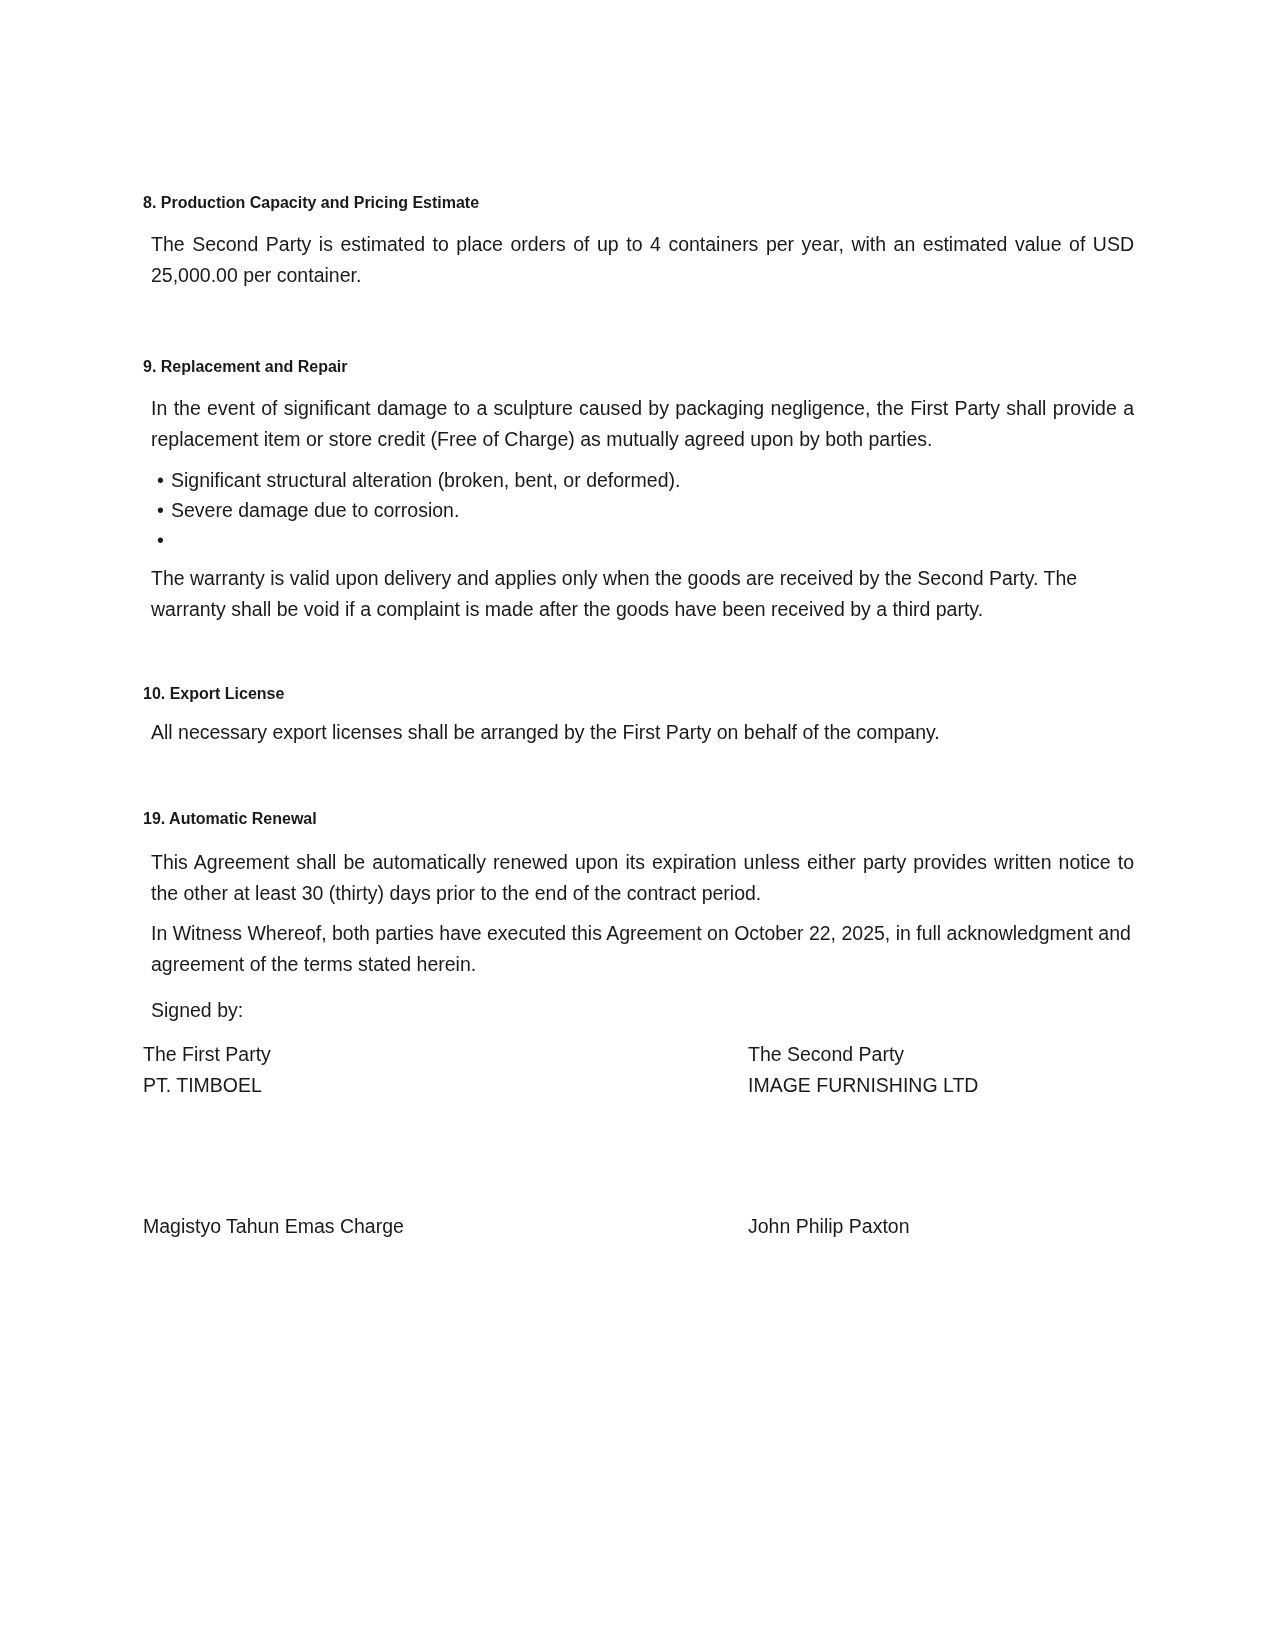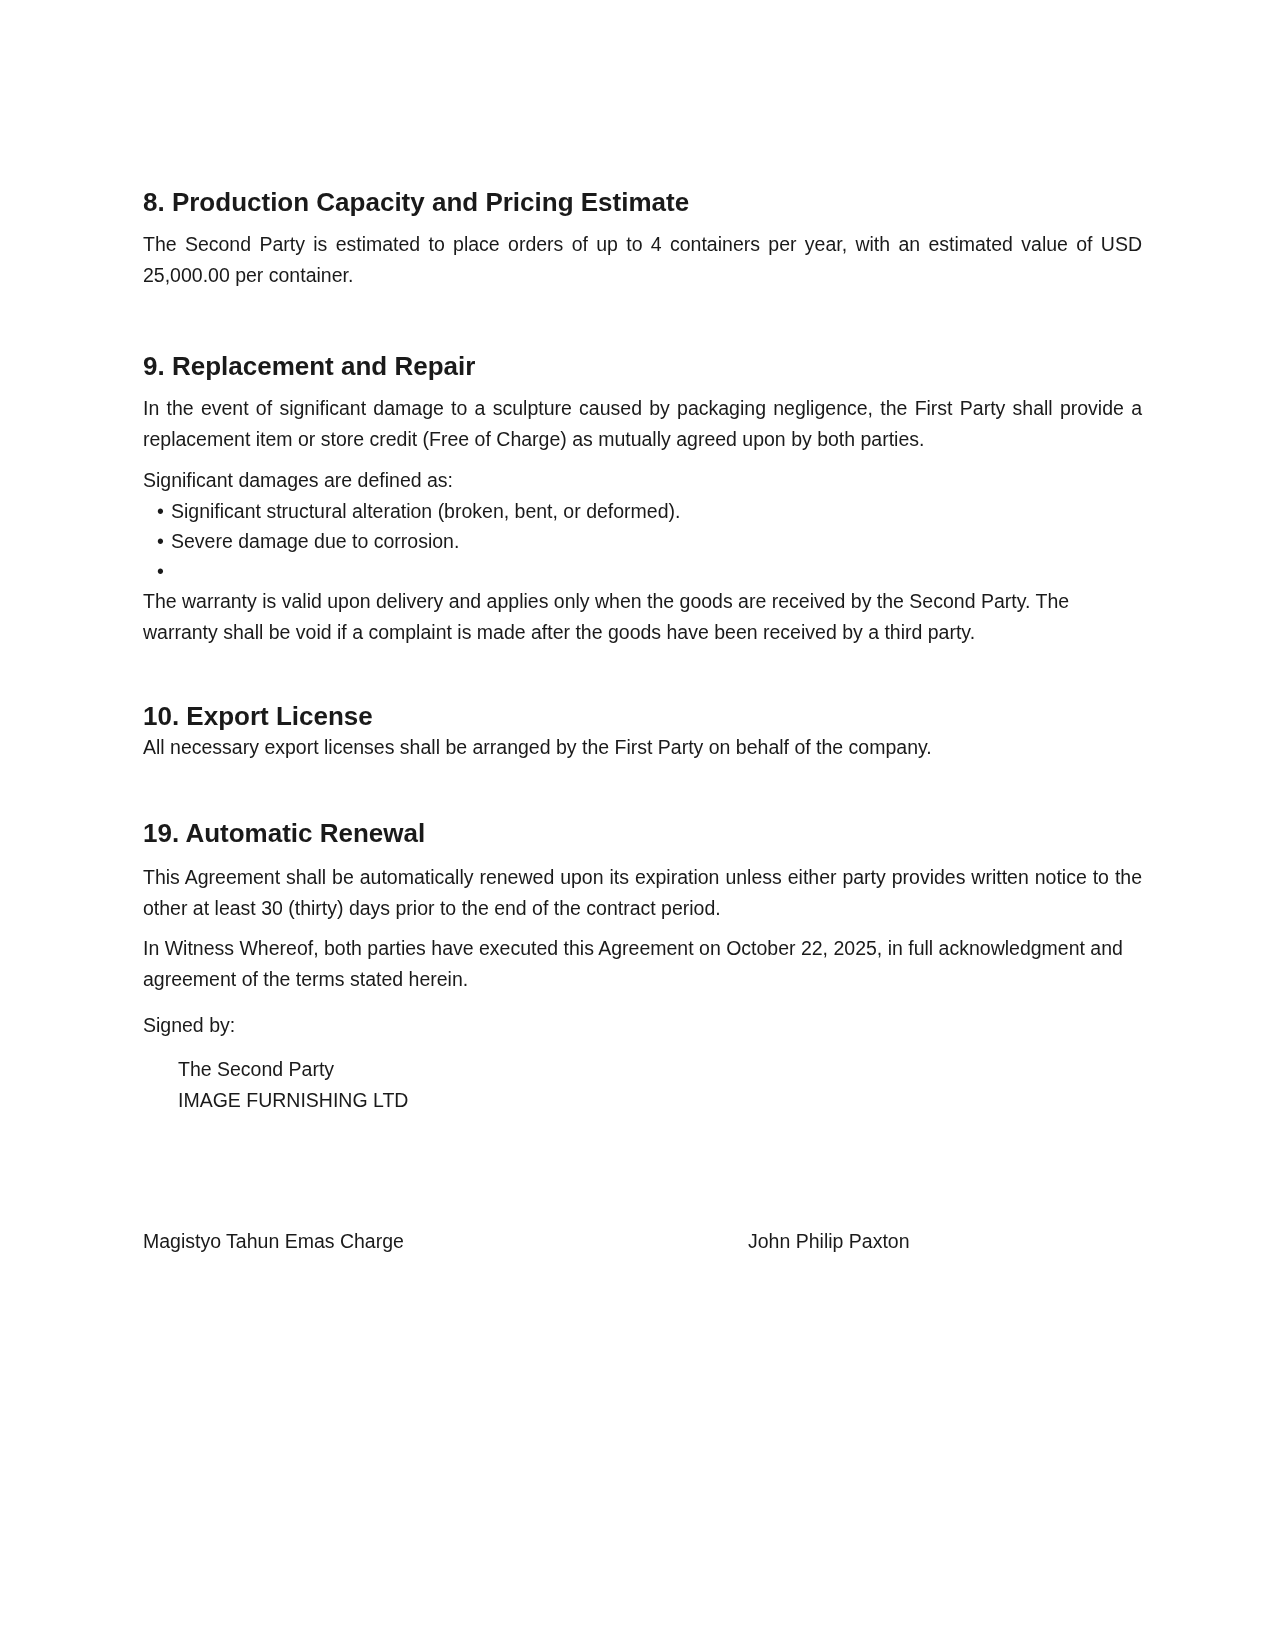--- a/index.html
+++ b/index.html
@@ -12,23 +12,23 @@
     padding: 187px 133px 0 143px;
     font-family: "Liberation Sans", sans-serif;
     font-size: 19.5px;
     line-height: 31px;
     color: #1a1a1a;
     overflow: hidden;
   }
   .heading {
     font-weight: 700;
     margin: 0;
-    font-size: 26px;
+    font-size: 16px;
   }
-  .para { margin: 0; }
+  .para { margin: 8px; }
   .justify { text-align: justify; }
   .mb-sm { margin-bottom: 10px; }
   .mb-head { margin-bottom: 11px; }
   .mb-sec { margin-bottom: 60px; }
   .mb-sec2 { margin-bottom: 53px; }
   .mb-sec3 { margin-bottom: 55px; }
   .mb-13 { margin-bottom: 13px; }
   .mb-9 { margin-bottom: 9px; }
   .mb-15 { margin-bottom: 15px; }
   .bullet-list { margin: 0; padding: 0; list-style: none; }
@@ -50,21 +50,20 @@
 <body>
 
 <div class="page">
 
   <h2 class="heading mb-head">8. Production Capacity and Pricing Estimate</h2>
   <p class="para justify mb-sec">The Second Party is estimated to place orders of up to 4 containers per year, with an estimated value of USD 25,000.00 per container.</p>
 
   <h2 class="heading mb-head">9. Replacement and Repair</h2>
   <p class="para justify mb-sm">In the event of significant damage to a sculpture caused by packaging negligence, the First Party shall provide a replacement item or store credit (Free of Charge) as mutually agreed upon by both parties.</p>
 
-  <p class="para">Significant damages are defined as:</p>
   <ul class="bullet-list">
     <li class="bullet-item">
       <span class="bullet-marker">•</span>
       <span>Significant structural alteration (broken, bent, or deformed).</span>
     </li>
     <li class="bullet-item">
       <span class="bullet-marker">•</span>
       <span>Severe damage due to corrosion.</span>
     </li>
     <li class="bullet-item">
@@ -76,20 +75,24 @@
   <h2 class="heading">10. Export License</h2>
   <p class="para mb-sec3">All necessary export licenses shall be arranged by the First Party on behalf of the company.</p>
 
   <h2 class="heading mb-13">19. Automatic Renewal</h2>
   <p class="para justify mb-9">This Agreement shall be automatically renewed upon its expiration unless either party provides written notice to the other at least 30 (thirty) days prior to the end of the contract period.</p>
   <p class="para mb-15">In Witness Whereof, both parties have executed this Agreement on October 22, 2025, in full acknowledgment and agreement of the terms stated herein.</p>
 
   <p class="para mb-13">Signed by:</p>
 
   <div class="sig-row sig-gap">
+    <div class="sig-col-left">
+      <div>The First Party</div>
+      <div>PT. TIMBOEL</div>
+    </div>
     <div class="sig-col-right">
       <div>The Second Party</div>
       <div>IMAGE FURNISHING LTD</div>
     </div>
   </div>
 
   <div class="sig-row">
     <div class="sig-col-left">Magistyo Tahun Emas Charge</div>
     <div class="sig-col-right">John Philip Paxton</div>
   </div>

